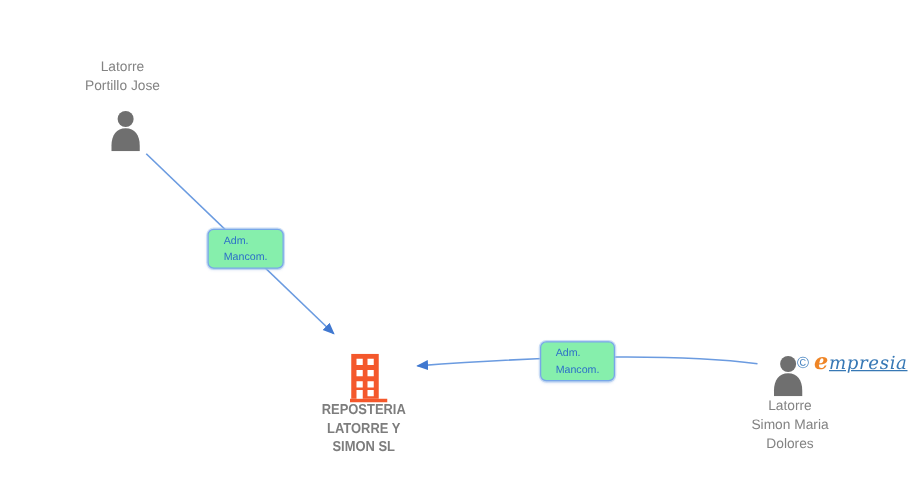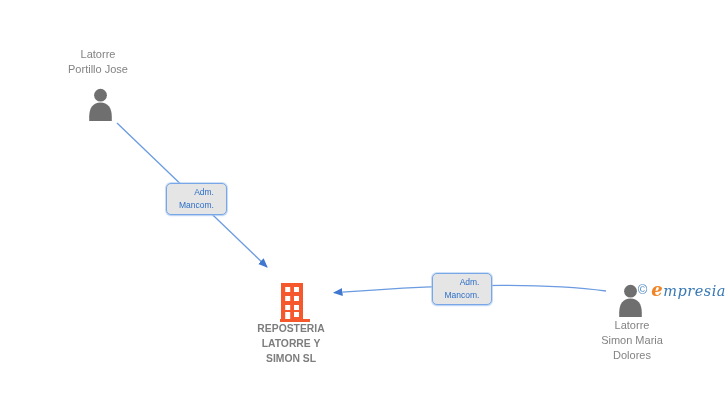--- a/index.html
+++ b/index.html
@@ -17,47 +17,47 @@
   }
   .company-label {
     font-weight: bold; color: #7d7d7d;
     transform: scaleX(0.9); transform-origin: 50% 50%;
     letter-spacing: 0px; font-size: 11.5px;
   }
   .node-icon { position: absolute; z-index: 2; }
 
   .edge-label-box {
     position: absolute; z-index: 3;
-    background: #e5e5e5;
+    background: #86efac;
     border: 1.5px solid #78a7e8;
     border-radius: 5px;
     box-shadow: 0 0 0 1px rgba(165,198,238,0.55), 0 1px 2px rgba(120,160,220,0.35);
     display: flex; align-items: center; justify-content: center;
     color: #2d6fc8; font-size: 8.5px; line-height: 13px;
-    text-align: right; white-space: pre-line;
+    text-align: left; white-space: pre-line;
   }
   #edge-label-1 { left: 166px; top: 183px; width: 61px; height: 32px; }
   #edge-label-2 { left: 432px; top: 273px; width: 60px; height: 32px; }
 
   #person1-label { left: 28px;  top: 47px;  }
   #person1-icon  { left: 87px;  top: 88px;  }
   #company-icon  { left: 280px; top: 283px; }
   #company-label { left: 221px; top: 321px; }
   #person2-icon  { left: 617px; top: 284px; }
   #person2-label { left: 562px; top: 318px; }
 
   .logo {
     position: absolute; right: 2px; bottom: 4px; z-index: 4;
     display: flex; align-items: center; gap: 4px;
     font-family: "DejaVu Serif", serif;
   }
   .logo .copy { color: #4a86c2; font-size: 13px; font-family: "Liberation Sans", sans-serif; }
   .logo .brand { font-style: italic; letter-spacing: 0.5px; }
   .logo .brand-e { color: #ef8526; font-size: 18px; font-weight: bold; font-style: italic; }
-  .logo .brand-rest { color: #3778b5; font-size: 14.5px; font-style: italic; }
+  .logo .brand-rest { color: #3778b5; font-size: 14.5px; font-style: italic; text-decoration: underline; }
 </style>
 </head>
 <body>
 
 <div class="canvas">
 
   <svg class="edges-layer" viewBox="0 0 728 400">
     <defs>
       <marker id="arrow" markerWidth="11" markerHeight="10" refX="8.5" refY="4.5" orient="auto" markerUnits="userSpaceOnUse">
         <path d="M0,0.5 L9.5,4.5 L0,8.5 Z" fill="#4078d0"></path>

